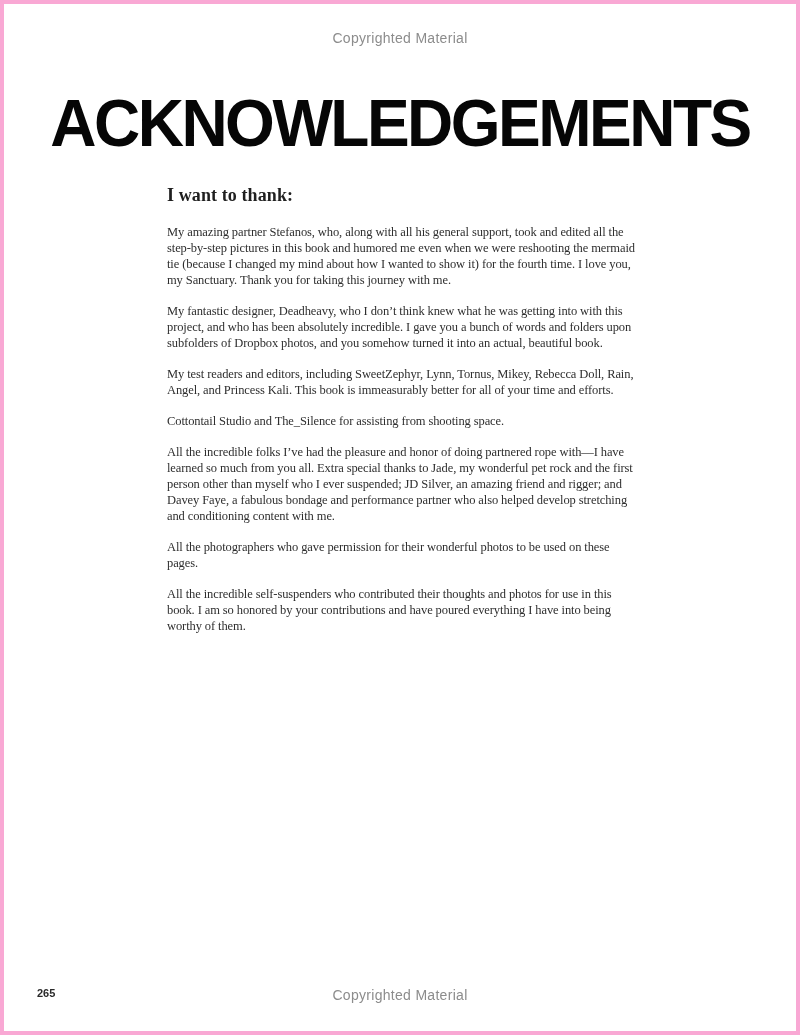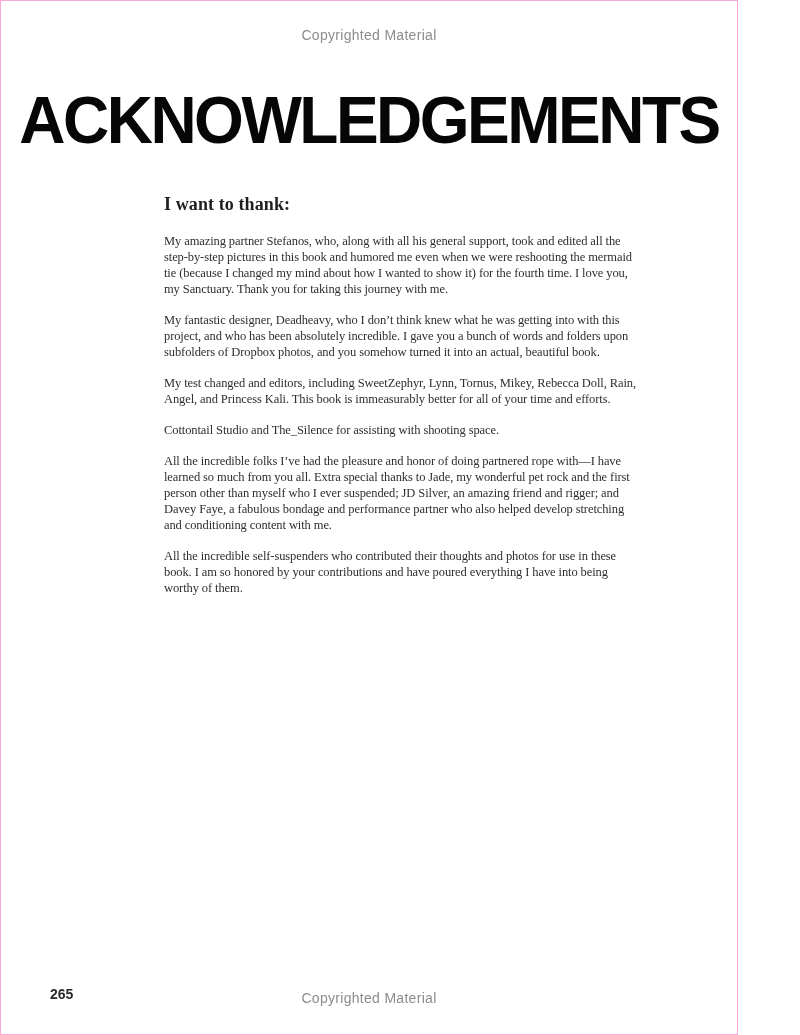--- a/index.html
+++ b/index.html
@@ -2,25 +2,25 @@
 <html><head>
 <meta charset="utf-8">
 <style>
   html, body {
     margin: 0;
     padding: 0;
     background: #ffffff;
   }
   .page {
     position: relative;
-    width: 738px;
+    width: 800px;
     height: 1035px;
     background: #ffffff;
     box-sizing: border-box;
-    border: 1px solid #f9a8d4;
+    border: 4px solid #f9a8d4;
     overflow: hidden;
     font-family: "Liberation Serif", serif;
   }
   .top-notice {
     position: absolute;
     top: 26px;
     left: 0;
     width: 100%;
     text-align: center;
     font-family: "Liberation Sans", sans-serif;
@@ -47,38 +47,38 @@
     position: absolute;
     top: 181px;
     left: 163px;
     width: 482px;
     color: #2e2e2e;
   }
   .section-heading {
     font-size: 18px;
     font-weight: bold;
     color: #1f1f1f;
-    margin: 12px 0 18px 0;
+    margin: 0 0 18px 0;
     letter-spacing: 0.1px;
   }
   .body-para {
     font-size: 12.5px;
     line-height: 16px;
     letter-spacing: -0.1px;
     margin: 0 8px 15px 0;
     text-align: left;
     color: #2e2e2e;
   }
   .page-number {
     position: absolute;
-    left: 49px;
+    left: 33px;
     bottom: 32px;
     font-family: "Liberation Sans", sans-serif;
     font-weight: bold;
-    font-size: 14px;
+    font-size: 11px;
     color: #2a2a2a;
   }
   .bottom-notice {
     position: absolute;
     bottom: 28px;
     left: 0;
     width: 100%;
     text-align: center;
     font-family: "Liberation Sans", sans-serif;
     font-size: 14px;
@@ -93,23 +93,24 @@
 
   <div class="top-notice">Copyrighted Material</div>
 
   <h1 class="page-title">ACKNOWLEDGEMENTS</h1>
 
   <div class="content">
     <h2 class="section-heading">I want to thank:</h2>
 
     <p class="body-para">My amazing partner Stefanos, who, along with all his general support, took and edited all the step-by-step pictures in this book and humored me even when we were reshooting the mermaid tie (because I changed my mind about how I wanted to show it) for the fourth time. I love you, my Sanctuary. Thank you for taking this journey with me.</p>
     <p class="body-para">My fantastic designer, Deadheavy, who I don’t think knew what he was getting into with this project, and who has been absolutely incredible. I gave you a bunch of words and folders upon subfolders of Dropbox photos, and you somehow turned it into an actual, beautiful book.</p>
-    <p class="body-para">My test changed and editors, including SweetZephyr, Lynn, Tornus, Mikey, Rebecca Doll, Rain, Angel, and Princess Kali. This book is immeasurably better for all of your time and efforts.</p>
-    <p class="body-para">Cottontail Studio and The_Silence for assisting with shooting space.</p>
+    <p class="body-para">My test readers and editors, including SweetZephyr, Lynn, Tornus, Mikey, Rebecca Doll, Rain, Angel, and Princess Kali. This book is immeasurably better for all of your time and efforts.</p>
+    <p class="body-para">Cottontail Studio and The_Silence for assisting from shooting space.</p>
     <p class="body-para">All the incredible folks I’ve had the pleasure and honor of doing partnered rope with—I have learned so much from you all. Extra special thanks to Jade, my wonderful pet rock and the first person other than myself who I ever suspended; JD Silver, an amazing friend and rigger; and Davey Faye, a fabulous bondage and performance partner who also helped develop stretching and conditioning content with me.</p>
-    <p class="body-para">All the incredible self-suspenders who contributed their thoughts and photos for use in these book. I am so honored by your contributions and have poured everything I have into being worthy of them.</p>
+    <p class="body-para">All the photographers who gave permission for their wonderful photos to be used on these pages.</p>
+    <p class="body-para">All the incredible self-suspenders who contributed their thoughts and photos for use in this book. I am so honored by your contributions and have poured everything I have into being worthy of them.</p>
   </div>
 
   <div class="page-number">265</div>
 
   <div class="bottom-notice">Copyrighted Material</div>
 
 </div>
 
 </body></html>

